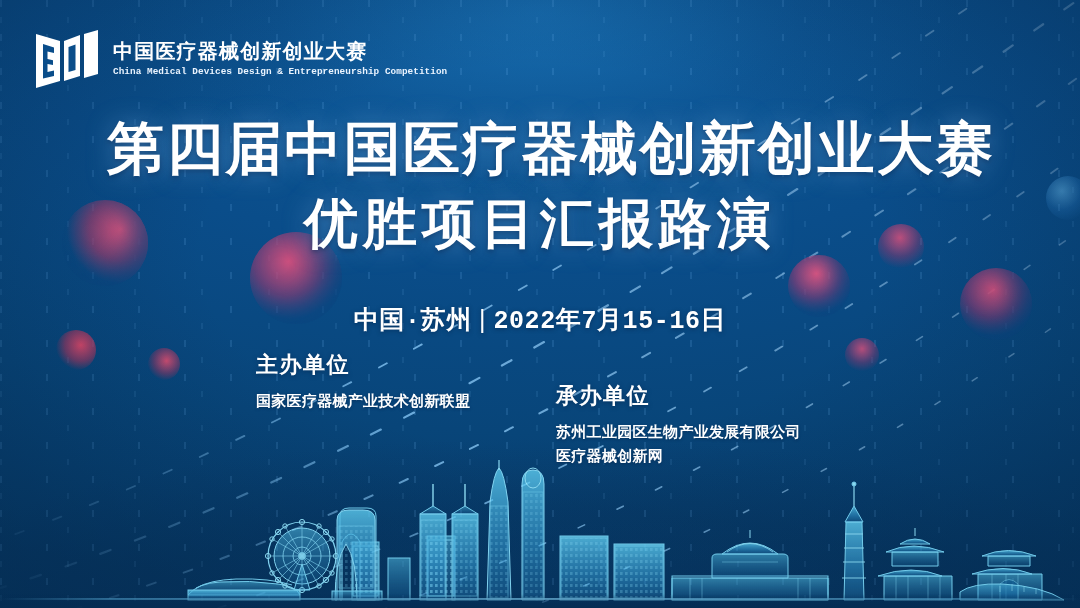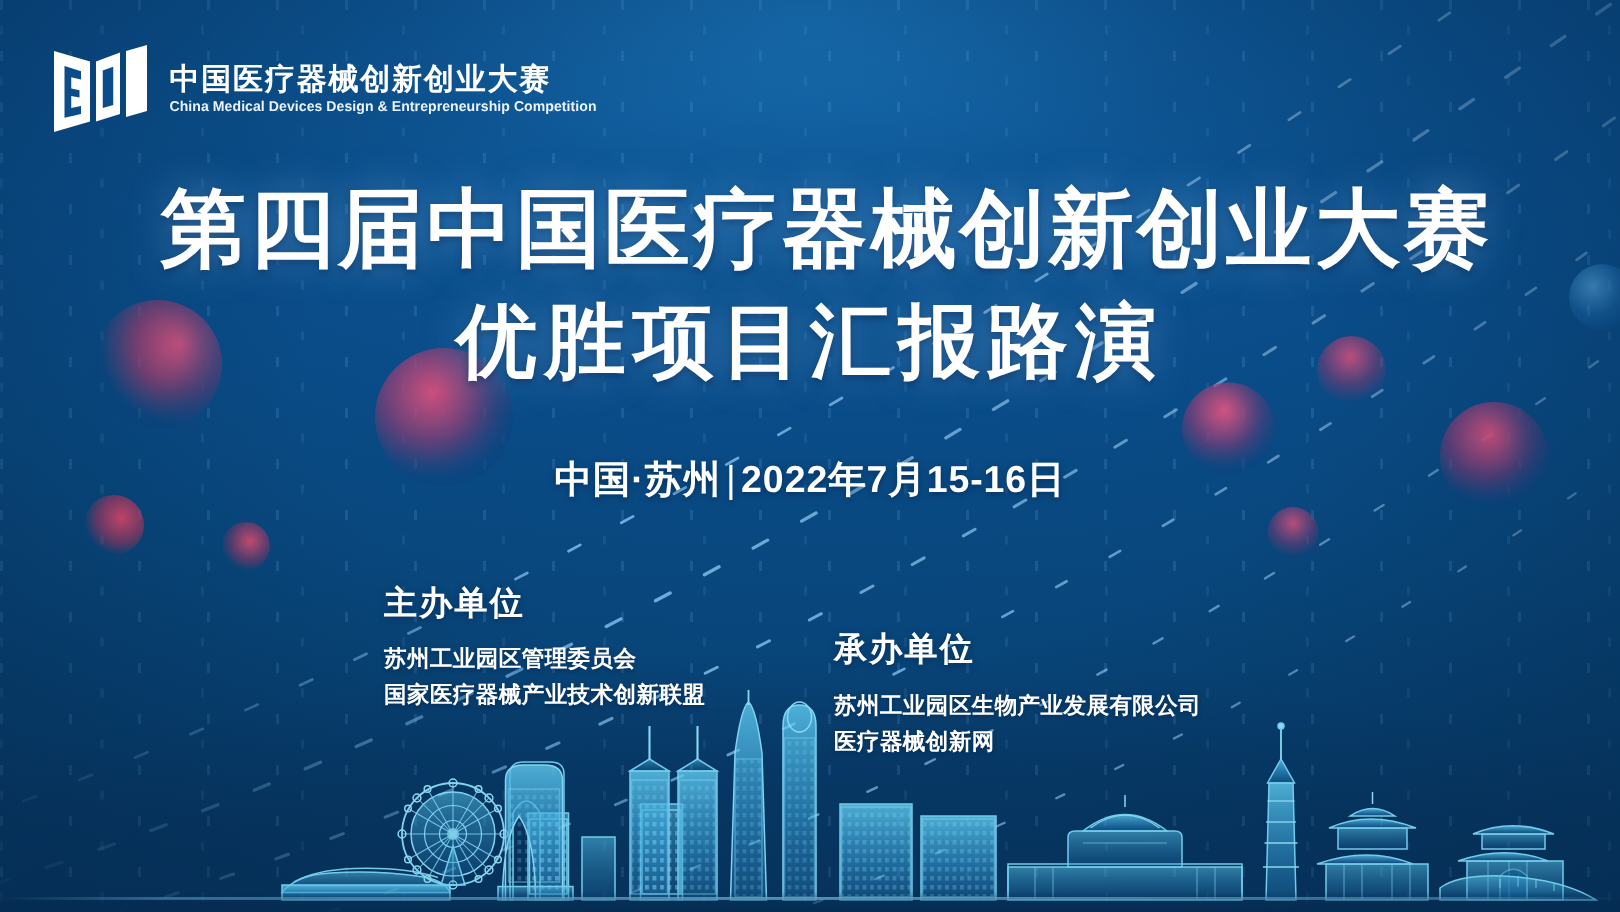--- a/index.html
+++ b/index.html
@@ -8,20 +8,21 @@
     font-family:"Liberation Sans","DejaVu Sans",sans-serif;
     -webkit-font-smoothing:antialiased;
   }
 
   .poster{
     position:relative;
     width:1080px; height:608px;
     overflow:hidden;
     background:
       radial-gradient(ellipse 120% 90% at 50% 8%, #0e5a97 0%, #0a4d8a 38%, #084579 70%, #063a68 100%);
+    font-family: Liberation Mono, monospace;
   }
 
   
   .bg-layer{ position:absolute; inset:0; pointer-events:none; }
 
   .glow-top{
     background:radial-gradient(ellipse 55% 42% at 50% 2%, rgba(30,120,190,.55) 0%, rgba(20,95,165,.22) 45%, rgba(0,0,0,0) 72%);
   }
   .glow-bottom{
     background:radial-gradient(ellipse 80% 40% at 50% 104%, rgba(8,58,105,.85) 0%, rgba(7,50,92,.35) 50%, rgba(0,0,0,0) 80%);
@@ -102,21 +103,21 @@
     position:absolute; left:0; right:0; top:303px;
     text-align:center;
     font-size:25px; font-weight:bold; color:#ffffff;
     letter-spacing:.6px; white-space:nowrap;
     text-shadow:0 1px 4px rgba(0,25,60,.5);
   }
   .dateline .sep{ padding:0 3px; font-weight:normal; }
 
   
   .orgs{
-    position:absolute; top:387px; left:0; right:0;
+    position:absolute; top:350px; left:0; right:0;
     display:flex; justify-content:center; gap:0;
   }
   .org-col{ width:300px; }
   .org-col.left{ padding-left:16px; }
   .org-col.right{ padding-left:16px;margin-top:31px; }
   .org-title{
     font-size:22px; font-weight:bold; color:#ffffff;
     letter-spacing:1.5px; margin-bottom:11px; white-space:nowrap;
     text-shadow:0 1px 4px rgba(0,25,60,.5);
   }
@@ -233,21 +234,20 @@
     <div class="h-line2">优胜项目汇报路演</div>
   </div>
 
   <div class="dateline">
     <span>中国·苏州</span><span class="sep">|</span><span>2022年7月15-16日</span>
   </div>
 
   <div class="orgs">
     <div class="org-col left">
       <div class="org-title">主办单位</div>
-      <div class="org-item">苏州工业园区管理委员会</div>
       <div class="org-item">国家医疗器械产业技术创新联盟</div>
     </div>
     <div class="org-col right">
       <div class="org-title">承办单位</div>
       <div class="org-item">苏州工业园区生物产业发展有限公司</div>
       <div class="org-item">医疗器械创新网</div>
     </div>
   </div>
 
   <div class="skyline">

